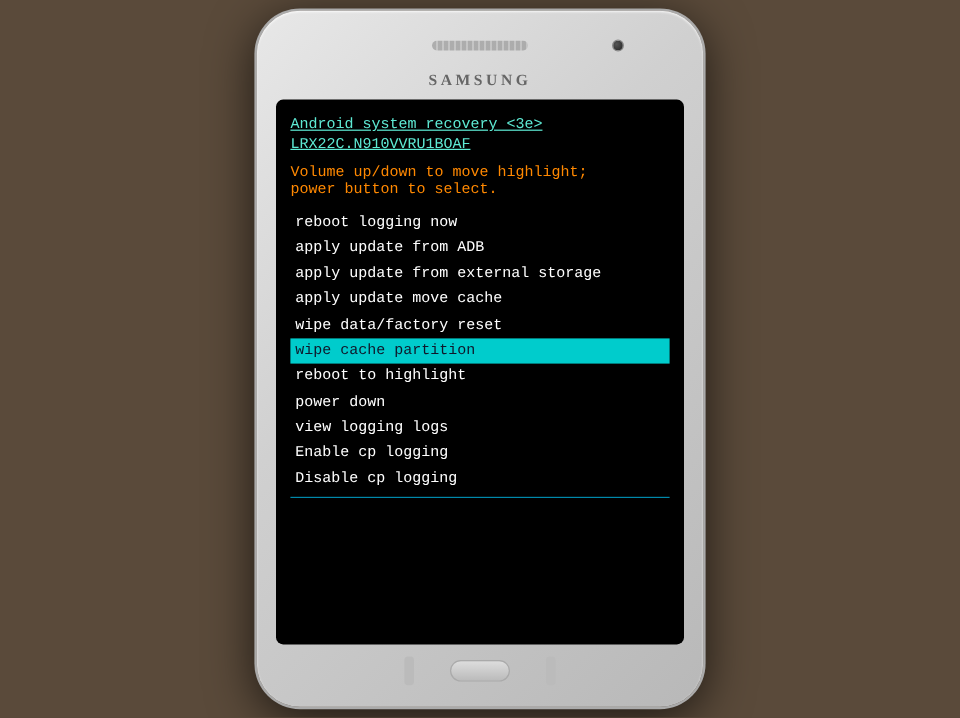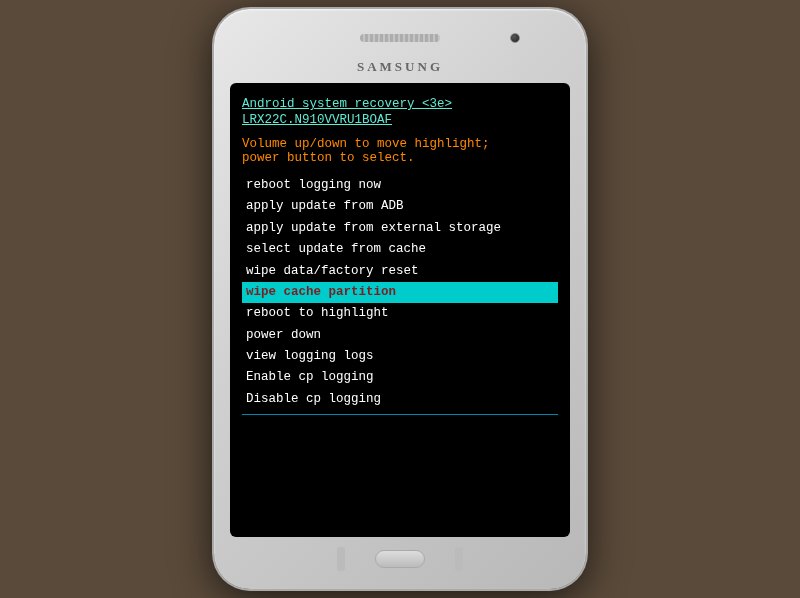--- a/index.html
+++ b/index.html
@@ -105,22 +105,22 @@
       padding: 1px 4px;
       white-space: pre;
       font-family: 'Courier New', Courier, monospace;
       font-size: 12.5px;
       line-height: 1.55;
       cursor: pointer;
     }
 
     .menu-item.highlighted {
       background: #00cccc;
-      color: #7f1d1d;
-      font-weight: bold;
+      color: #0f172a;
+      font-weight: normal;
       display: block;
       width: 100%;
     }
 
     .divider-line {
       border: none;
       border-top: 1px solid #0088aa;
       margin: 4px 0;
     }
 
@@ -165,21 +165,21 @@
     <div class="header-orange">Android system recovery &lt;3e&gt;</div>
     <div class="header-orange">LRX22C.N910VVRU1BOAF</div>
 
     <div class="instruction-orange"><span>Volume up/down to move highlight;</span>
 <span>power button to select.</span></div>
 
     <div id="menu-list">
         <div class="menu-item">reboot logging now</div>
         <div class="menu-item">apply update from ADB</div>
         <div class="menu-item">apply update from external storage</div>
-        <div class="menu-item">select update from cache</div>
+        <div class="menu-item">apply update move cache</div>
         <div class="menu-item">wipe data/factory reset</div>
         <div class="menu-item highlighted">wipe cache partition</div>
         <div class="menu-item">reboot to highlight</div>
         <div class="menu-item">power down</div>
         <div class="menu-item">view logging logs</div>
         <div class="menu-item">Enable cp logging</div>
         <div class="menu-item">Disable cp logging</div>
       </div>
 
     <hr class="divider-line">

